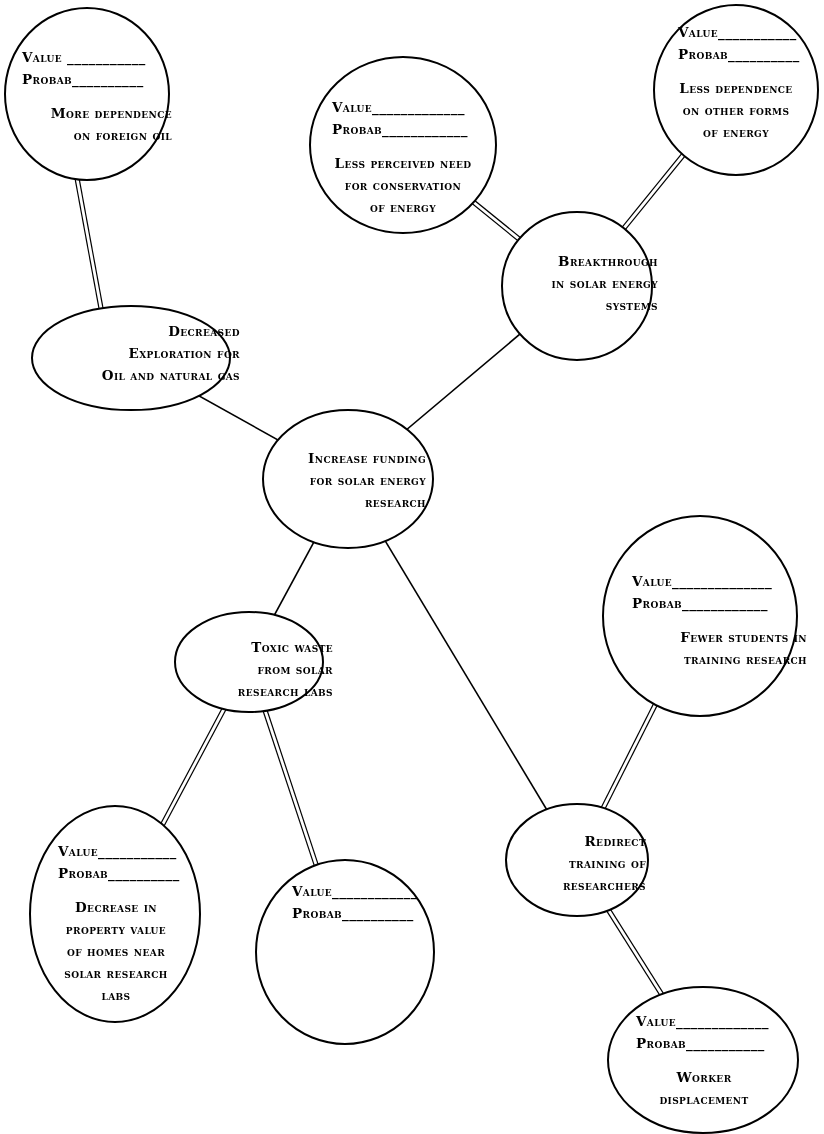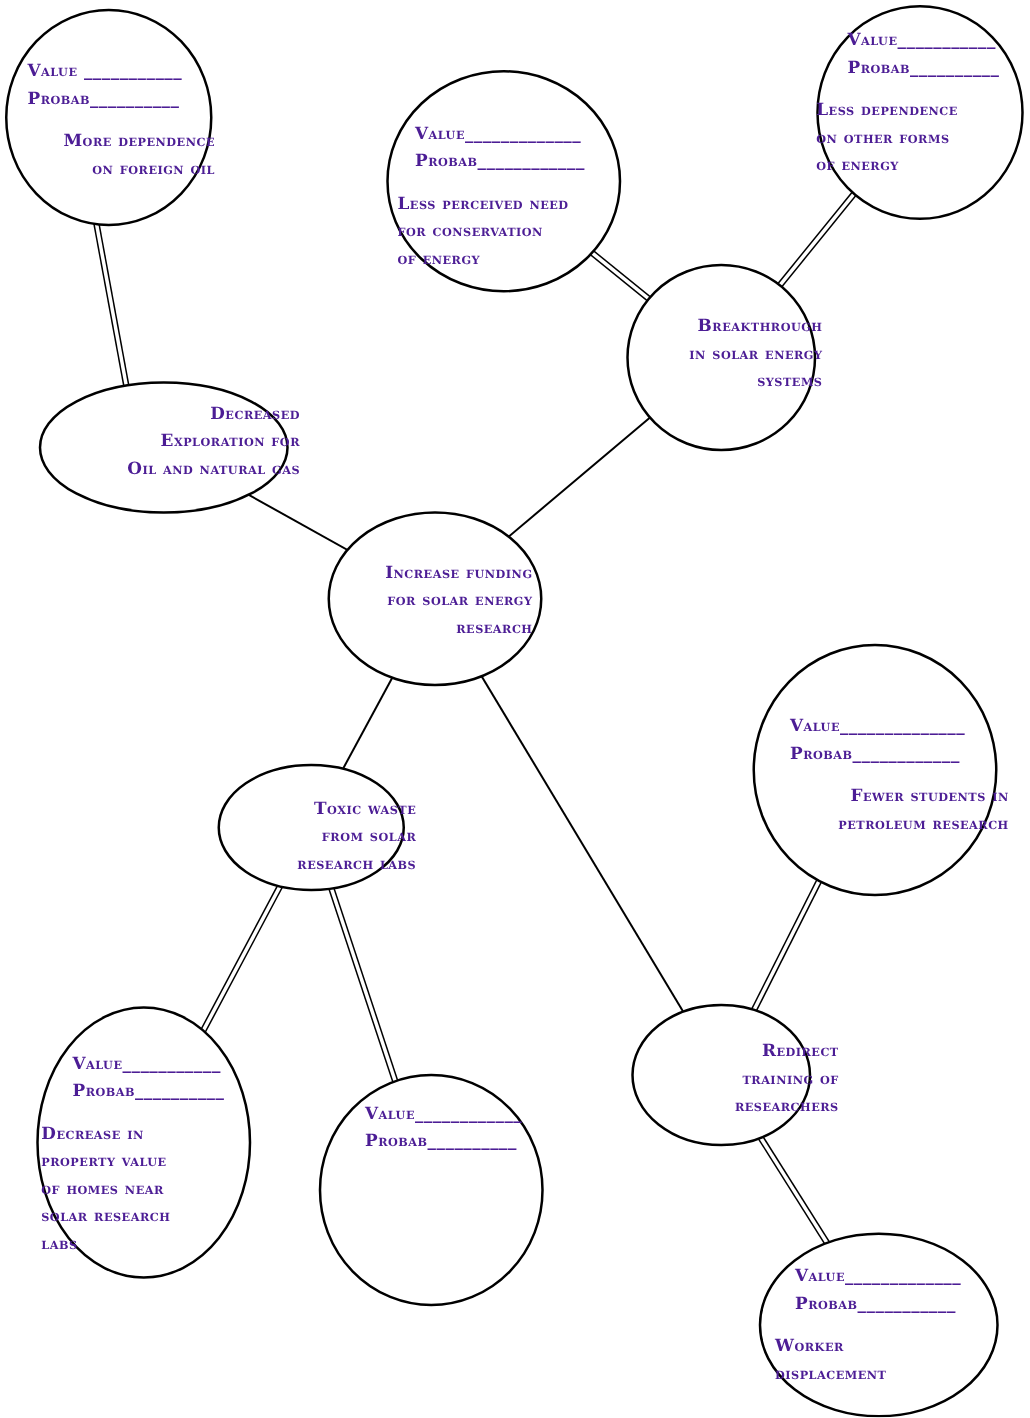--- a/index.html
+++ b/index.html
@@ -10,30 +10,30 @@
     overflow:hidden;
     font-family:"DejaVu Serif", serif;
   }
   .diagram-svg { position:absolute; left:0; top:0; }
   .node-ellipse { fill:#ffffff; stroke:#000000; stroke-width:2; }
   .edge-single  { stroke:#000000; stroke-width:1.6; }
   .edge-outer   { stroke:#000000; stroke-width:5.2; }
   .edge-inner   { stroke:#ffffff; stroke-width:2.8; }
   .node-text {
     position:absolute;
-    color:#4c1d95;
+    color:#000000;
     font-weight:bold;
     font-size:13.5px;
     line-height:22px;
     font-variant:small-caps;
     letter-spacing:0.4px;
   }
   .field-line { white-space:pre; }
   .label { white-space:pre-line; margin-top:12px; }
-  .align-center { }
+  .align-center { text-align:center; }
   .align-left { text-align:right; }
 </style>
 </head>
 <body>
 
 <div class="canvas">
 
   <svg class="diagram-svg" width="824" height="1134" viewBox="0 0 824 1134">
 
     <g>
@@ -135,24 +135,24 @@
   <div class="node-text" style="left:193px; top:633px; width:140px;">
     <div class="label align-left" style="margin-top:3px;">Toxic waste
 from solar
 research labs</div>
   </div>
 
   <div class="node-text" style="left:632px; top:570px; width:175px;">
     <div class="field-line">Value______________</div>
     <div class="field-line">Probab____________</div>
     <div class="label align-left">Fewer students in
-petroleum research</div>
+training research</div>
   </div>
 
-  <div class="node-text" style="left:526px; top:830px; width:120px;margin-left:25px;">
+  <div class="node-text" style="left:526px; top:830px; width:120px;">
     <div class="label align-left" style="margin-top:0;">Redirect
 training of
 researchers</div>
   </div>
 
   <div class="node-text" style="left:33px; top:840px; width:166px;">
     <div class="field-line" style="padding-left:25px;">Value___________</div>
     <div class="field-line" style="padding-left:25px;">Probab__________</div>
     <div class="label align-center">Decrease in
 property value

